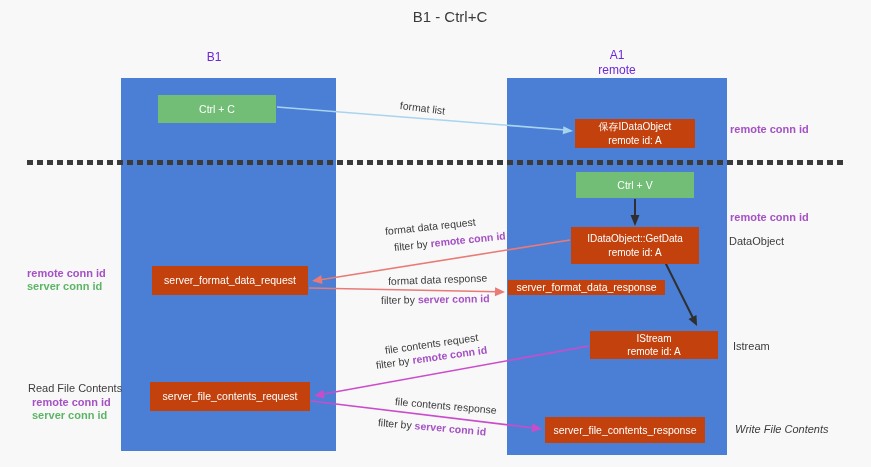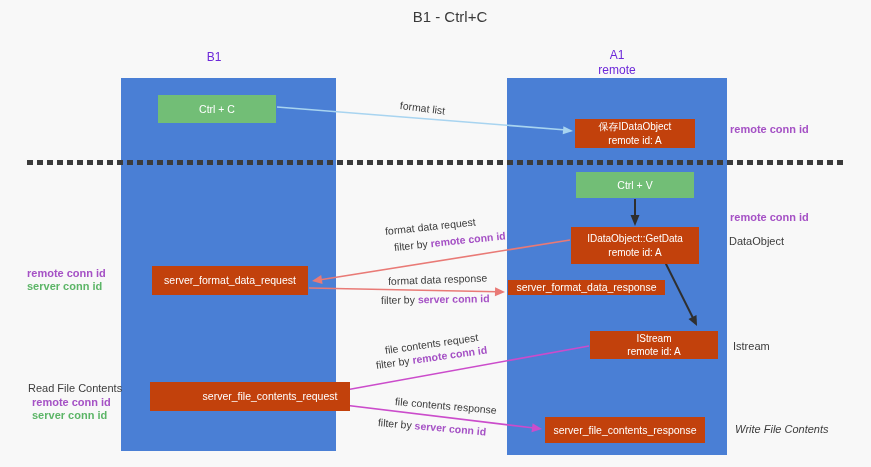--- a/index.html
+++ b/index.html
@@ -29,21 +29,21 @@
   .node-green  { background:#72be76; }
   .node-orange { background:#c2410c; }
 
   .n-ctrl-c   { left:158px; top:95px;  width:118px; height:28px; }
   .n-save     { left:575px; top:119px; width:120px; height:29px; font-size:10px; }
   .n-ctrl-v   { left:576px; top:172px; width:118px; height:26px; }
   .n-getdata  { left:571px; top:227px; width:128px; height:37px; font-size:10px; }
   .n-sfdreq   { left:152px; top:266px; width:156px; height:29px; }
   .n-sfdresp  { left:508px; top:280px; width:157px; height:15px; }
   .n-istream  { left:590px; top:331px; width:128px; height:28px; font-size:10px; }
-  .n-sfcreq   { left:150px; top:382px; width:160px; height:29px;padding-left:40px; }
+  .n-sfcreq   { left:150px; top:382px; width:160px; height:29px; }
   .n-sfcresp  { left:545px; top:417px; width:160px; height:26px; }
 
   .lbl { position:absolute; font-size:10.5px; color:#3c3c3c; white-space:nowrap;
          transform-origin:left center; z-index:4; }
   .side { position:absolute; font-size:11px; color:#3c3c3c; white-space:nowrap; z-index:4; }
   .conn-purple { color:#a551c5; font-weight:bold; }
   .conn-green  { color:#5cb567; font-weight:bold; }
   .filter-first { margin-right:3px; }
 
   .l-format-list      { left:400px; top:99px;  transform:rotate(7deg); }

